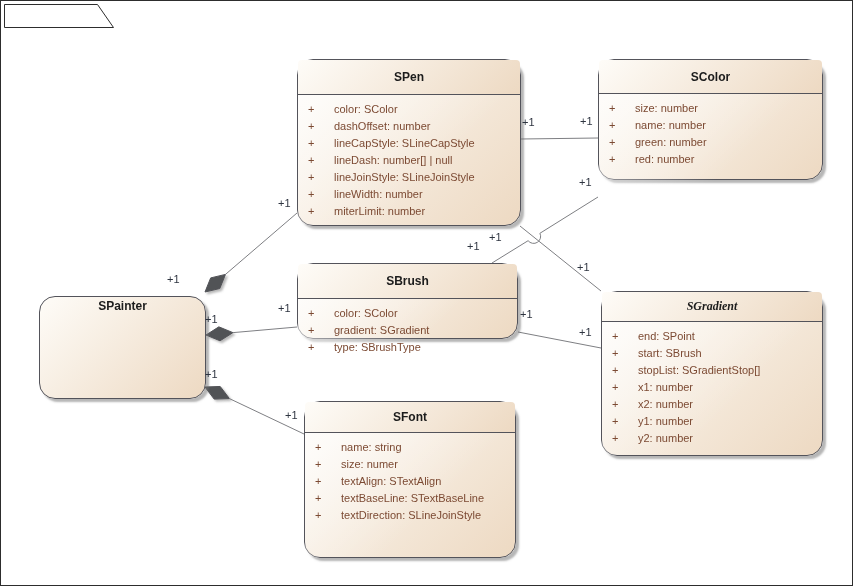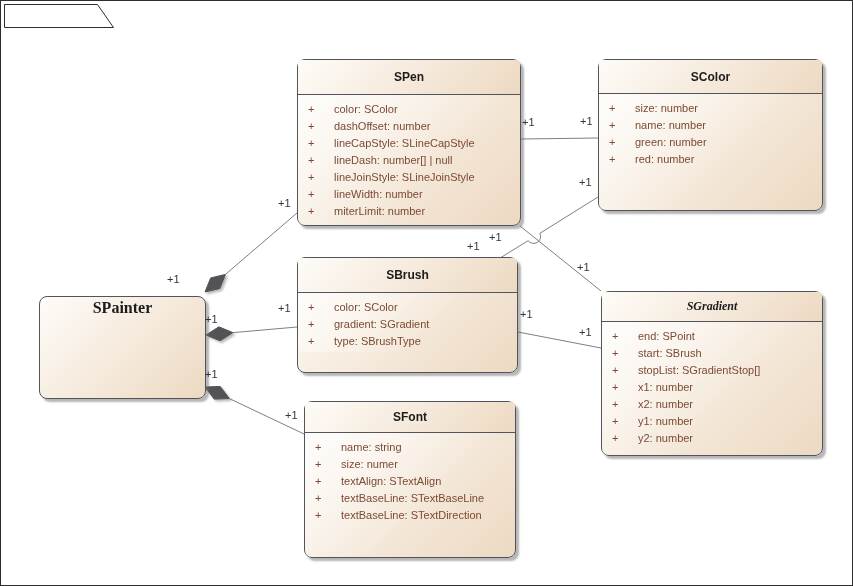--- a/index.html
+++ b/index.html
@@ -15,21 +15,21 @@
   #edge-layer,#tab-layer{position:absolute;left:0;top:0;}
   #edge-layer{z-index:1;}
   #node-layer{position:absolute;left:0;top:0;width:100%;height:100%;z-index:2;pointer-events:none;}
   #label-layer{position:absolute;left:0;top:0;width:100%;height:100%;z-index:3;pointer-events:none;}
   #tab-layer{z-index:4;}
 
   .class-box{
     position:absolute;
     box-sizing:border-box;
     border:1px solid var(--box-border,#53535a);
-    border-radius:8px;
+    border-radius:16px;
     box-shadow:3px 3px 2px rgba(110,110,110,0.5);
     background:linear-gradient(135deg, var(--fill-light,#fefcf8) 0%, var(--fill-dark,#edd9c2) 100%);
     pointer-events:auto;
   }
   .class-header{
     box-sizing:border-box;
     display:flex;align-items:center;justify-content:center;
     border-bottom:1px solid var(--box-border,#53535a);
     background:linear-gradient(135deg, var(--fill-light,#fefcf8) 0%, var(--fill-dark,#edd9c2) 100%);
     border-radius:4px 4px 0 0;
@@ -53,23 +53,22 @@
   }
   .attr-vis{display:inline-block;width:26px;padding-left:10px;box-sizing:content-box;}
   .attr-text{display:inline-block;}
   .stereotype-row{
     text-align:right;
     padding:5px 8px 0 0;
     font-size:12px;font-style:italic;color:#38383a;
   }
   .simple-name{
     text-align:center;
-    font-size:16px;font-weight:bold;color:var(--title-text,#1c1c1c);
+    font-size:12px;font-weight:bold;color:var(--title-text,#1c1c1c);
     padding-top:2px;
-    font-family:Liberation Serif, serif;
   }
   .mult-label{
     position:absolute;
     font-size:11px;
     color:var(--label-text,#2e3440);
     pointer-events:auto;
   }
   .frame-title{
     position:absolute;left:10px;top:6px;
     font-size:12.5px;font-weight:bold;color:#000;
@@ -130,21 +129,21 @@
           <div class="attr-row">
             <span class="attr-vis">+</span>
             <span class="attr-text">lineWidth: number</span>
           </div>
           <div class="attr-row">
             <span class="attr-vis">+</span>
             <span class="attr-text">miterLimit: number</span>
           </div>
         </div>
       </div>
-      <div class="class-box" style="left: 597px; top: 58px; width: 225px; height: 152px;">
+      <div class="class-box" style="left: 597px; top: 58px; width: 225px; height: 121px;">
         <div class="class-header" style="height: 34px;">
           <span class="class-title">SColor</span>
         </div>
         <div class="class-body" style="height: 116px;">
           <div class="attr-row">
             <span class="attr-vis">+</span>
             <span class="attr-text">size: number</span>
           </div>
           <div class="attr-row">
             <span class="attr-vis">+</span>
@@ -153,21 +152,21 @@
           <div class="attr-row">
             <span class="attr-vis">+</span>
             <span class="attr-text">green: number</span>
           </div>
           <div class="attr-row">
             <span class="attr-vis">+</span>
             <span class="attr-text">red: number</span>
           </div>
         </div>
       </div>
-      <div class="class-box" style="left: 296px; top: 256px; width: 221px; height: 116px;">
+      <div class="class-box" style="left: 296px; top: 262px; width: 221px; height: 76px;">
         <div class="class-header" style="height: 35px;">
           <span class="class-title">SBrush</span>
         </div>
         <div class="class-body" style="height: 59px;">
           <div class="attr-row">
             <span class="attr-vis">+</span>
             <span class="attr-text">color: SColor</span>
           </div>
           <div class="attr-row">
             <span class="attr-vis">+</span>
@@ -230,21 +229,21 @@
           <div class="attr-row">
             <span class="attr-vis">+</span>
             <span class="attr-text">textAlign: STextAlign</span>
           </div>
           <div class="attr-row">
             <span class="attr-vis">+</span>
             <span class="attr-text">textBaseLine: STextBaseLine</span>
           </div>
           <div class="attr-row">
             <span class="attr-vis">+</span>
-            <span class="attr-text">textBaseLine: STextDirection</span>
+            <span class="attr-text">textDirection: SLineJoinStyle</span>
           </div>
         </div>
       </div>
       <div class="class-box" style="left: 38px; top: 295px; width: 167px; height: 103px;">
         <div class="simple-name">SPainter</div>
       </div>
     </div>
 
   <div id="label-layer">
       <span class="mult-label" style="left: 166px; top: 272px;">+1</span>

